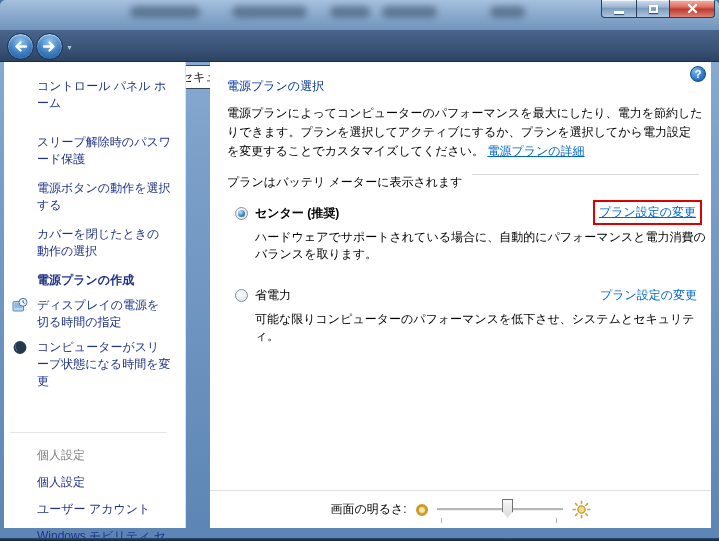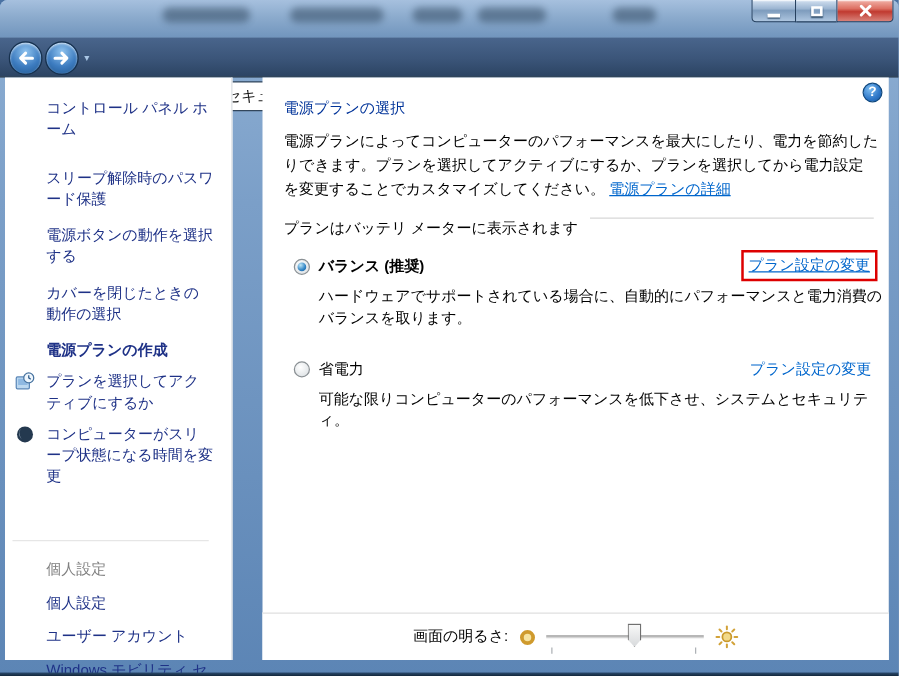--- a/index.html
+++ b/index.html
@@ -206,21 +206,21 @@
       </div>
       <div class="side-item mb8">
         <span class="side-icon">
           <svg width="16" height="16" viewBox="0 0 16 16">
             <rect x="1" y="4.5" width="10.5" height="9.5" rx="1" fill="#bcd8f0" stroke="#5b87b8"></rect>
             <rect x="2.5" y="6" width="7.5" height="5" fill="#8fb9e2"></rect>
             <circle cx="11" cy="5.3" r="4" fill="#eef6fd" stroke="#46729f"></circle>
             <path d="M11 3.2 V5.3 L12.6 6.4" fill="none" stroke="#2d5b8a" stroke-width="1"></path>
           </svg>
         </span>
-        <span>プランを選択してアクティブにするか</span>
+        <span>ディスプレイの電源を切る時間の指定</span>
       </div>
       <div class="side-item">
         <span class="side-icon">
           <svg width="16" height="16" viewBox="0 0 16 16">
             <defs>
               <radialGradient id="moonG" cx="32%" cy="28%" r="85%">
                 <stop offset="0%" stop-color="#d6e4f0"></stop>
                 <stop offset="45%" stop-color="#6d84a0"></stop>
                 <stop offset="100%" stop-color="#1f3platform platform platform platform platform platform platform platform4c" stop-opacity="1"></stop>
               </radialGradient>
@@ -257,21 +257,21 @@
       </p>
 
       <div class="group-row">
         <span>プランはバッテリ メーターに表示されます</span>
         <span class="rule"></span>
       </div>
 
       <div class="plan">
         <div class="plan-head">
           <span class="radio sel"></span>
-          <span class="plan-name bold">バランス (推奨)</span>
+          <span class="plan-name bold">センター (推奨)</span>
         </div>
         <div class="red-box">
           <a class="link plan-link">プラン設定の変更</a>
         </div>
         <div class="plan-desc">ハードウェアでサポートされている場合に、自動的にパフォーマンスと電力消費のバランスを取ります。</div>
       </div>
 
       <div class="plan saver">
         <div class="plan-head">
           <span class="radio"></span>

